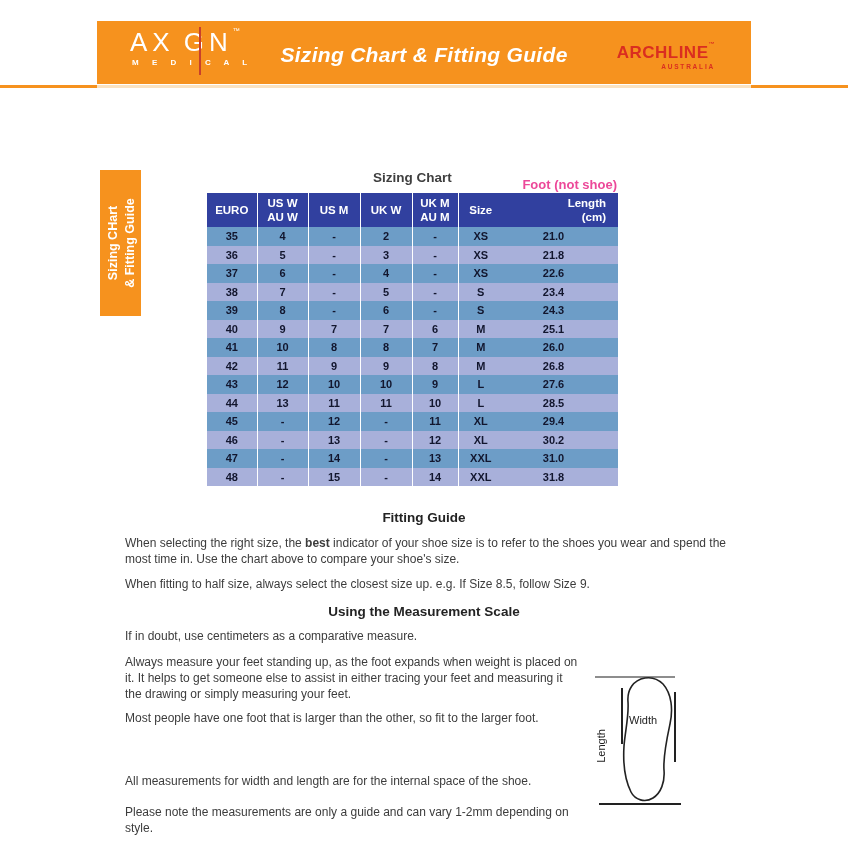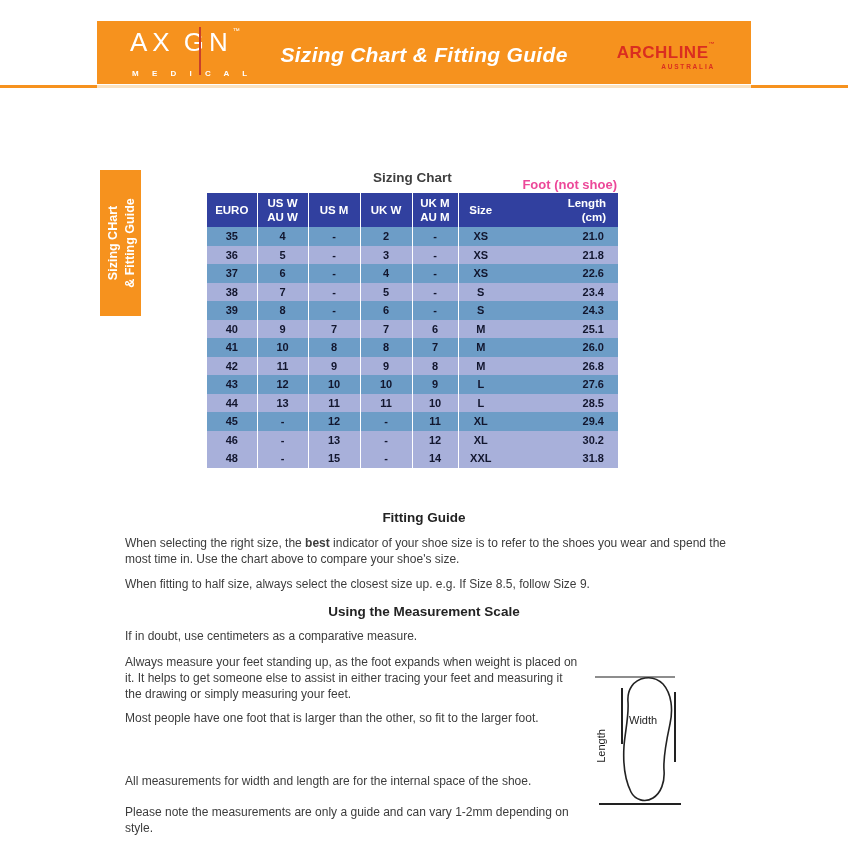--- a/index.html
+++ b/index.html
@@ -8,21 +8,21 @@
     font-family:"Liberation Sans", sans-serif;overflow:hidden;
   }
 
   
   .banner{position:absolute;left:97px;top:21px;width:654px;height:63px;background:#F6921E;}
   .axign{position:absolute;left:33px;top:8px;width:130px;color:#fff;}
   .axign-name{font-size:26px;letter-spacing:5px;font-weight:400;position:relative;line-height:1;}
   .i-gap{display:inline-block;width:9px;}
   .redline{position:absolute;left:69px;top:-2px;width:2px;height:48px;background:#C8402B;}
   .tm{font-size:7px;vertical-align:top;position:relative;top:-2px;}
-  .axign-sub{font-size:8px;letter-spacing:5.5px;margin-top:14px;padding-left:2px;font-weight:bold;}
+  .axign-sub{font-size:8px;letter-spacing:5.5px;margin-top:3px;padding-left:2px;font-weight:bold;}
   .banner-title{position:absolute;left:0;right:0;top:22px;text-align:center;
     font-size:21px;font-weight:bold;color:#ffffff;letter-spacing:0.3px;font-style:italic;}
   .archline{position:absolute;right:36px;top:23px;color:#DA2E20;text-align:right;}
   .arch-name{font-size:17px;font-weight:bold;letter-spacing:0.5px;line-height:1;}
   .arch-tm{font-size:6px;vertical-align:top;position:relative;top:-3px;}
   .arch-sub{font-size:6.5px;letter-spacing:1.8px;margin-top:2px;font-weight:bold;}
   .rule{position:absolute;left:0;top:85px;width:848px;height:3px;
     background:linear-gradient(to right,#F6921E 0 97px,#FAE2C0 97px 751px,#F6921E 751px 100%);}
 
   
@@ -38,21 +38,21 @@
     font-size:13px;font-weight:bold;color:#ec4899;}
   table.sizing{position:absolute;left:207px;top:193px;width:411px;border-collapse:collapse;table-layout:fixed;}
   table.sizing th{background:#31409F;color:#ffffff;font-size:11.5px;font-weight:bold;
     height:34px;text-align:center;white-space:pre-line;line-height:1.25;vertical-align:middle;padding:0;}
   table.sizing td{height:18.5px;font-size:11px;font-weight:bold;color:#12162e;
     text-align:center;padding:0;vertical-align:middle;}
   table.sizing tr.row-dark td{background:#6D9DC7;}
   table.sizing tr.row-light td{background:#A8B0DA;}
   table.sizing th.sep, table.sizing td.sep{border-right:1px solid #ffffff;}
   table.sizing th:last-child{text-align:right;padding-right:12px;}
-  table.sizing td:last-child{text-align:right;padding-right:14px;}
+  table.sizing td:last-child{text-align:center;padding-right:14px;}
 
   
   .h2{position:absolute;left:0;width:848px;text-align:center;font-size:13.5px;font-weight:bold;color:#232323;}
   .fitting-h{top:510px;}
   .meas-h{top:604px;}
   p.body{position:absolute;margin:0;font-size:12px;color:#3c3c3c;line-height:1.33;}
   .p1{left:125px;top:536px;width:602px;}
   .p2{left:125px;top:577px;width:602px;}
   .m1{left:125px;top:629px;width:602px;}
   .m2{left:125px;top:655px;width:455px;}
@@ -224,20 +224,29 @@
         </tr>
         <tr class="row-light">
           <td class="sep">46</td>
           <td class="sep">-</td>
           <td class="sep">13</td>
           <td class="sep">-</td>
           <td class="sep">12</td>
           <td>XL</td>
           <td>30.2</td>
         </tr>
+        <tr class="row-dark">
+          <td class="sep">47</td>
+          <td class="sep">-</td>
+          <td class="sep">14</td>
+          <td class="sep">-</td>
+          <td class="sep">13</td>
+          <td>XXL</td>
+          <td>31.0</td>
+        </tr>
         <tr class="row-light">
           <td class="sep">48</td>
           <td class="sep">-</td>
           <td class="sep">15</td>
           <td class="sep">-</td>
           <td class="sep">14</td>
           <td>XXL</td>
           <td>31.8</td>
         </tr>
       </tbody>

